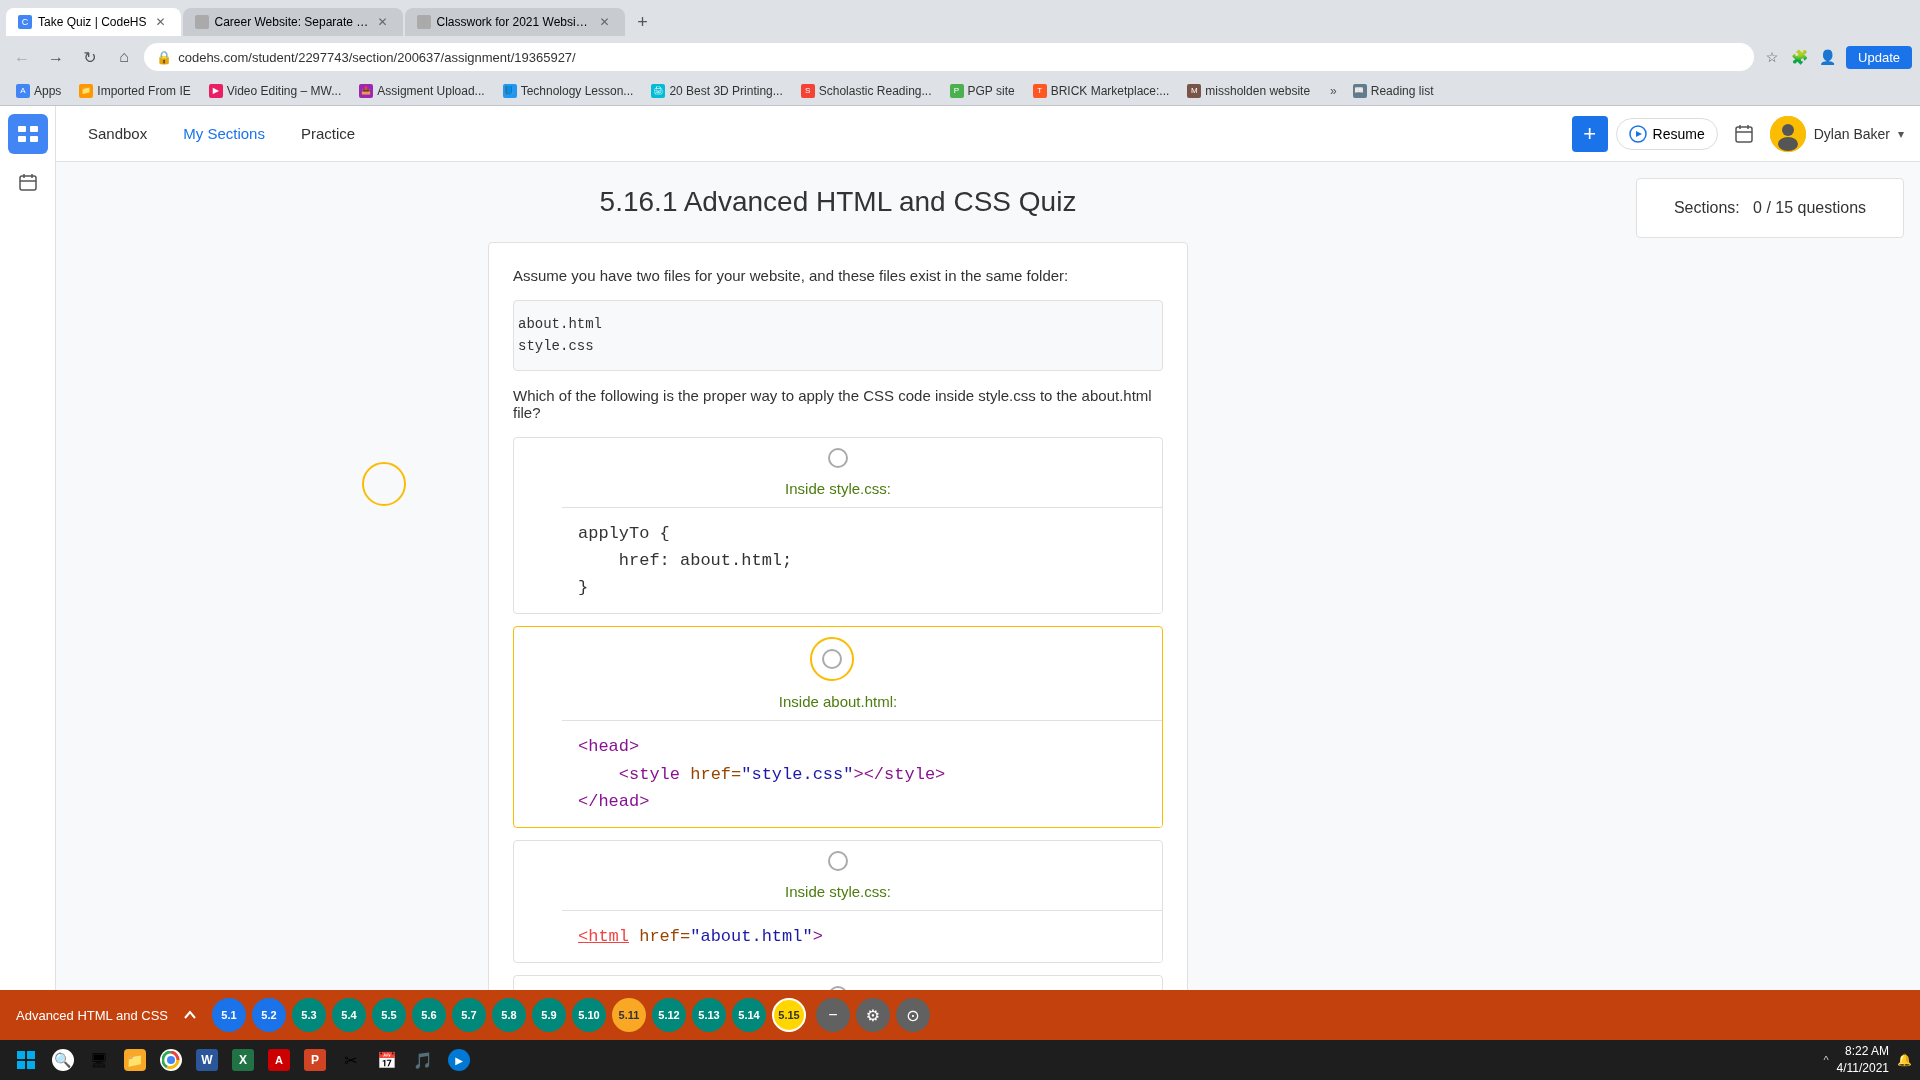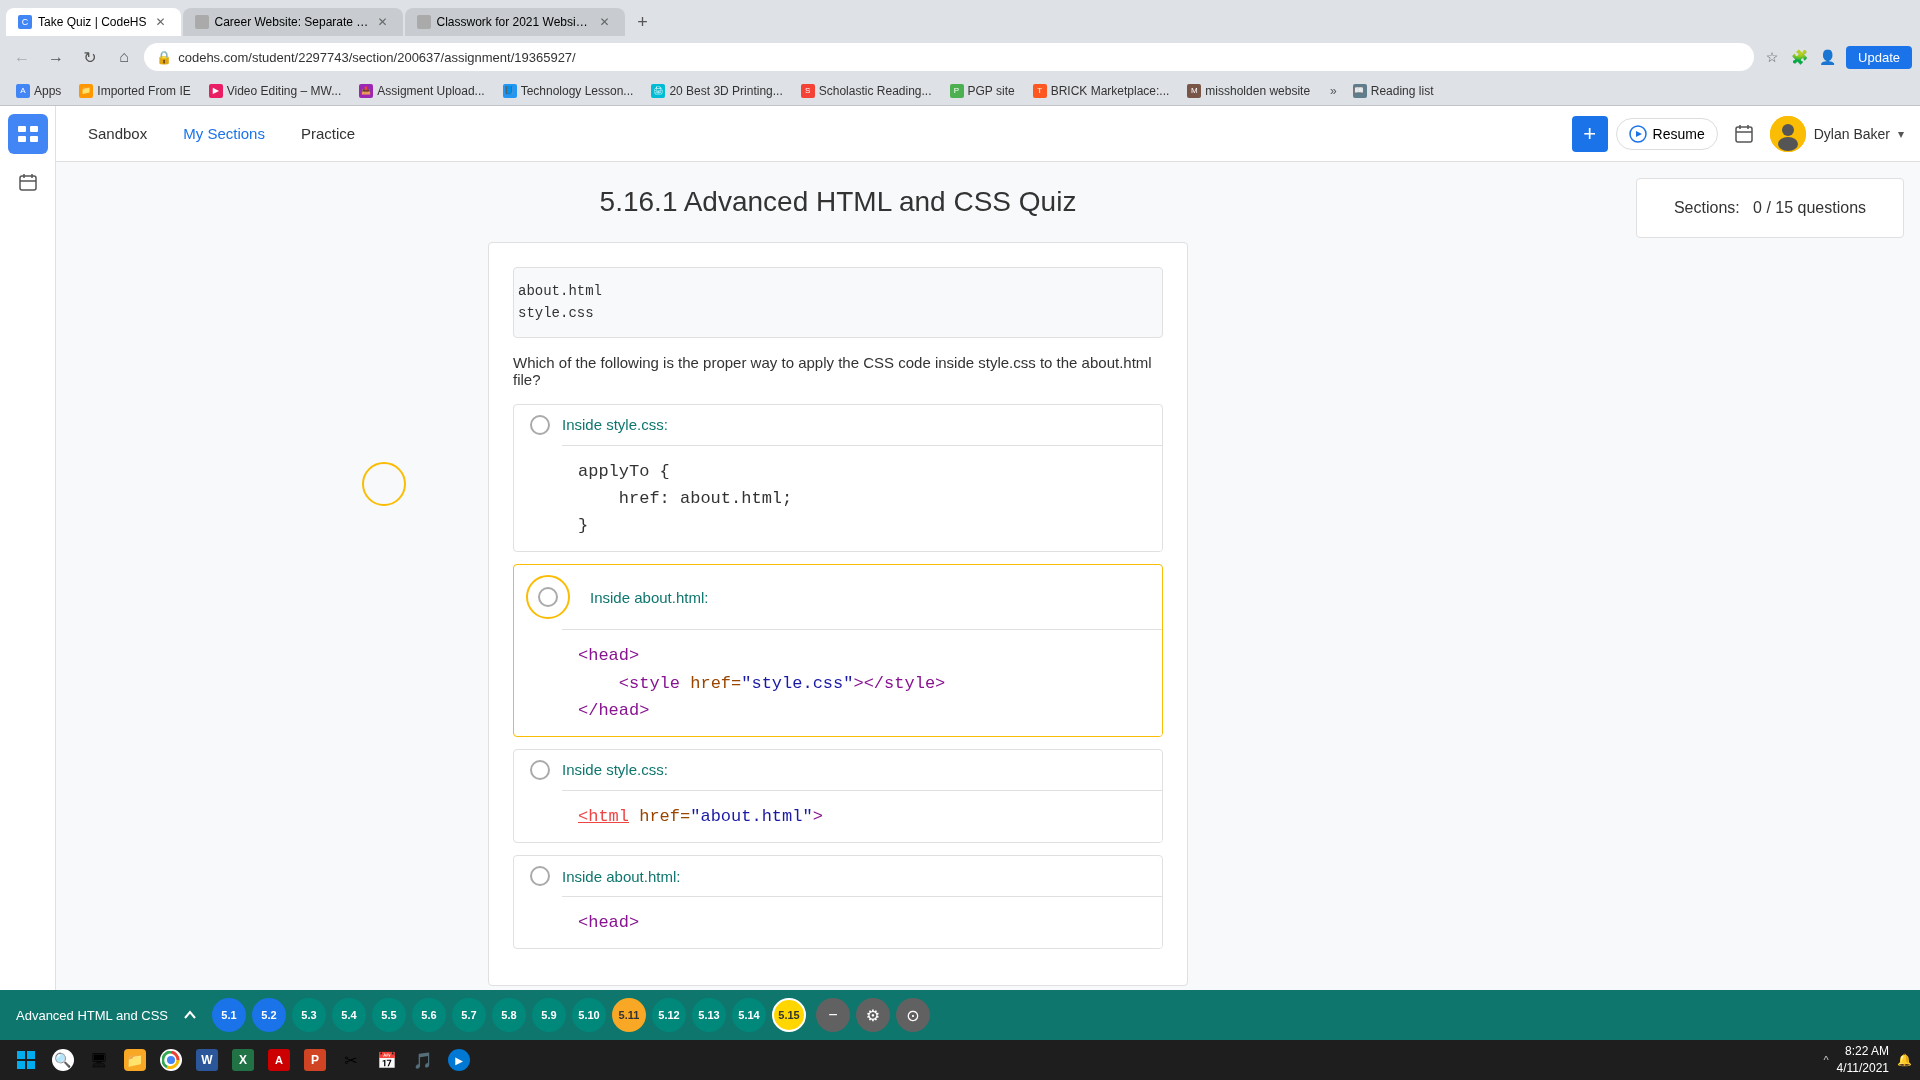--- a/index.html
+++ b/index.html
@@ -59,30 +59,30 @@
     .page-content { flex: 1; display: flex; overflow: hidden; background: #f8f9fa; }
     .quiz-area { flex: 1; overflow-y: auto; padding: 24px; }
     .quiz-title { text-align: center; font-size: 28px; font-weight: normal; color: #333; margin-bottom: 24px; }
 
     
     .question-card { background: #fff; border: 1px solid #e0e0e0; border-radius: 4px; padding: 24px; max-width: 700px; margin: 0 auto; }
     .question-number { text-align: center; font-size: 18px; margin-bottom: 16px; color: #333; }
     .question-text { font-size: 15px; color: #333; margin-bottom: 16px; }
     .code-block { background: #f8f9fa; border: 1px solid #e0e0e0; border-radius: 4px; padding: 12px 4px; font-family: 'Courier New', monospace; font-size: 14px; color: #333; margin-bottom: 16px; line-height: 1.6; }
     .answer-option { border: 1px solid #e0e0e0; border-radius: 4px; margin-bottom: 12px; overflow: hidden; }
-    .option-header { display: flex; align-items: center; gap: 12px; padding: 10px 16px; font-size: 15px; color: #0f766e; }
+    .option-header { display: flex; align-items: center; gap: 12px; padding: 10px 16px; font-size: 15px; color: #4d7c0f; flex-direction: column; }
     .radio-btn { width: 20px; height: 20px; border-radius: 50%; border: 2px solid #aaa; flex-shrink: 0; cursor: pointer; display: flex; align-items: center; justify-content: center; }
     .option-code { background: #fff; border-top: 1px solid #e0e0e0; padding: 12px 16px; font-family: 'Courier New', monospace; font-size: 17px; color: #333; line-height: 1.6; margin-left: 48px; }
 
     
     .right-panel { width: 300px; padding: 16px; background: #f8f9fa; }
     .answered-box { background: #fff; border: 1px solid #e0e0e0; border-radius: 4px; padding: 20px 24px; font-size: 16px; color: #333; text-align: center; }
 
     
-    .bottom-bar { position: fixed; bottom: 40px; left: 0; right: 0; background: #0f766e; display: flex; align-items: center; padding: 8px 16px; gap: 6px; }
+    .bottom-bar { position: fixed; bottom: 40px; left: 0; right: 0; background: #c2410c; display: flex; align-items: center; padding: 8px 16px; gap: 6px; }
     .bottom-label { color: #fff; font-size: 13px; white-space: nowrap; margin-right: 8px; }
     .progress-bubble { width: 34px; height: 34px; border-radius: 50%; display: flex; align-items: center; justify-content: center; font-size: 11px; font-weight: bold; color: #fff; cursor: pointer; flex-shrink: 0; }
     .pb-blue { background: #1a73e8; }
     .pb-teal { background: #00897b; }
     .pb-yellow { background: #f9a825; color: #333; }
     .pb-active { background: #ffd600; color: #333; border: 2px solid #fff; }
     .bottom-controls { display: flex; gap: 6px; margin-left: 4px; }
     .ctrl-btn { width: 34px; height: 34px; border-radius: 50%; background: #616161; display: flex; align-items: center; justify-content: center; color: #fff; cursor: pointer; font-size: 16px; }
 
     
@@ -243,20 +243,21 @@
           <span class="chevron-down">▾</span>
         </div>
       </div>
     </div>
 
     <div class="page-content">
       <div class="quiz-area">
         <h1 class="quiz-title">5.16.1 Advanced HTML and CSS Quiz</h1>
 
         <div class="question-card">
+          <div class="question-text">Assume you have two files for your website, and these files exist in the same folder:</div>
           <div class="code-block">about.html<br>style.css</div>
           <div class="question-text">Which of the following is the proper way to apply the CSS code inside style.css to the about.html file?</div>
 
           <div class="answer-option">
             <div class="option-header">
               <div class="radio-btn"></div>
               <span>Inside style.css:</span>
             </div>
             <div class="option-code">
               applyTo {<br>

